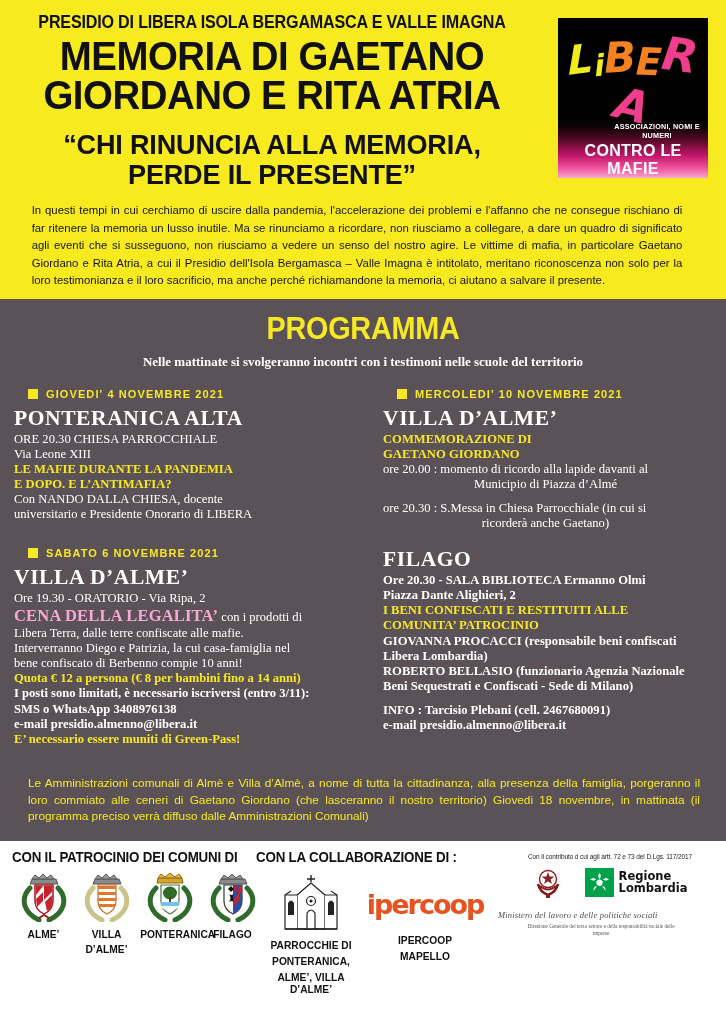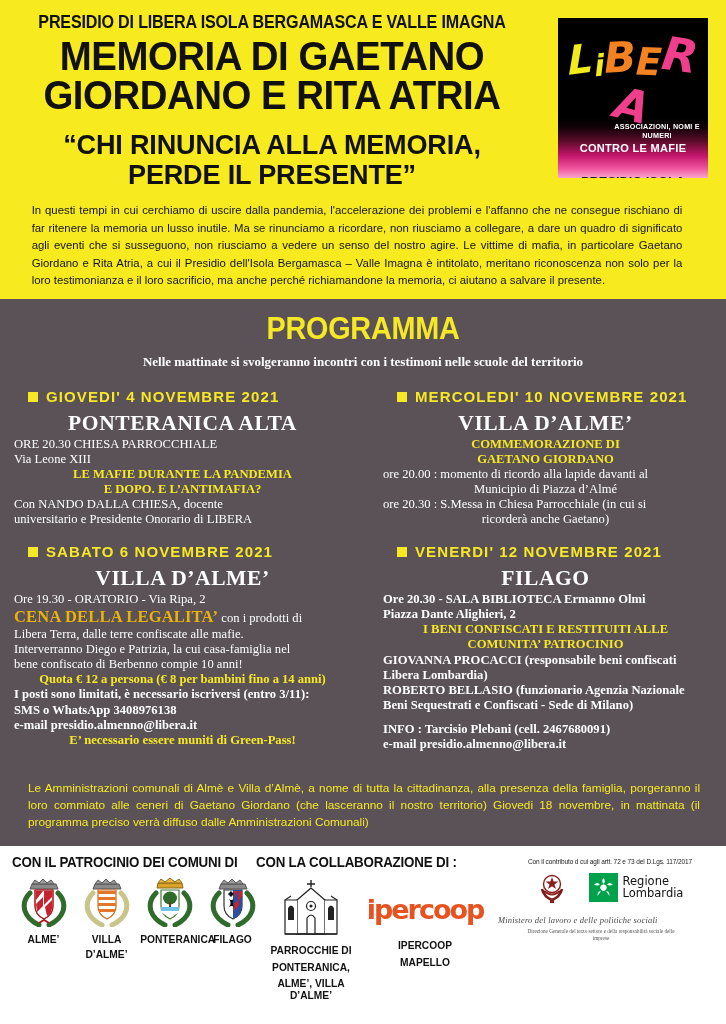--- a/index.html
+++ b/index.html
@@ -102,21 +102,21 @@
     color: #fff;
     font-size: 7.2px;
     font-weight: bold;
     letter-spacing: 0.2px;
     margin-top: 12px;
     padding-left: 48px;
   }
   .libera-sub2 {
     text-align: center;
     color: #fff;
-    font-size: 11px;
+    font-size: 16px;
     font-weight: bold;
     letter-spacing: 0.3px;
     margin-top: 2px;
   }
   .libera-foot1 {
     text-align: center;
     color: #1a1a1a;
     font-size: 13px;
     font-weight: bold;
     margin-top: 20px;
@@ -182,47 +182,46 @@
   .bullet {
     width: 10px;
     height: 10px;
     background: #f7e825;
     flex: 0 0 auto;
   }
   .date-text {
     color: #f7e825;
     font-family: "Liberation Sans Narrow", "Liberation Sans", sans-serif;
     font-weight: bold;
-    font-size: 15px;
+    font-size: 11px;
     letter-spacing: 1.1px;
   }
   .place {
     color: #ffffff;
     font-family: "Liberation Serif", serif;
     font-weight: bold;
     font-size: 21.5px;
     letter-spacing: 0.6px;
     line-height: 1.15;
     margin-bottom: 1px;
-    text-align: center;
   }
   .ev-line {
     font-family: "Liberation Serif", serif;
     font-size: 12.6px;
     line-height: 1.2;
     color: #ffffff;
   }
-  .ev-line.yellow { color: #f7e825; font-weight: bold; text-align: center; }
+  .ev-line.yellow { color: #f7e825; font-weight: bold; }
   .ev-line.white-b { color: #ffffff; font-weight: bold; }
   .ev-line.center { text-align: center; }
   .ev-line.spacer { height: 9px; }
-  .ev-line.gap-top { }
+  .ev-line.gap-top { margin-top: 9px; }
   .ev-line .inl-white { color: #ffffff; font-weight: normal; }
   .big-yellow {
-    color: #eab308;
+    color: #f9a8d4;
     font-family: "Liberation Serif", serif;
     font-weight: bold;
     font-size: 16.5px;
     letter-spacing: 0.2px;
   }
 
   .closing {
     font-family: "Liberation Sans Narrow", "Liberation Sans", sans-serif;
     color: #f7e825;
     font-size: 11.8px;
@@ -315,21 +314,21 @@
     gap: 5px;
   }
   .regione-sq {
     width: 29px; height: 29px;
     background: #00a14b;
     position: relative;
   }
   .regione-txt {
     font-family: "DejaVu Sans", sans-serif;
     font-size: 11.5px;
-    font-weight: normal;
+    font-weight: bold;
     line-height: 1.08;
     color: #111;
   }
   .min-script {
     font-family: "Liberation Serif", serif;
     font-style: italic;
     font-size: 8.5px;
     color: #4a4a4a;
     margin-top: 12px;
     padding-left: 0px;
@@ -424,24 +423,20 @@
         <div class="ev-line">Interverranno Diego e Patrizia, la cui casa-famiglia nel</div>
         <div class="ev-line">bene confiscato di Berbenno compie 10 anni!</div>
         <div class="ev-line yellow">Quota € 12 a persona (€ 8 per bambini fino a 14 anni)</div>
         <div class="ev-line white-b">I posti sono limitati, è necessario iscriversi (entro 3/11):</div>
         <div class="ev-line white-b">SMS o WhatsApp  3408976138</div>
         <div class="ev-line white-b">e-mail presidio.almenno@libera.it</div>
         <div class="ev-line yellow">E’ necessario essere muniti di Green-Pass!</div>
       </div>
 
       <div class="cell right cell-lower">
-        <div class="date-line">
-          <div class="bullet"></div>
-          <div class="date-text">VENERDI' 12 NOVEMBRE 2021</div>
-        </div>
         <div class="place">FILAGO</div>
         <div class="ev-line white-b">Ore 20.30 - SALA BIBLIOTECA Ermanno Olmi</div>
         <div class="ev-line white-b">Piazza Dante Alighieri, 2</div>
         <div class="ev-line yellow">I BENI CONFISCATI E RESTITUITI ALLE</div>
         <div class="ev-line yellow">COMUNITA’ PATROCINIO</div>
         <div class="ev-line white-b">GIOVANNA PROCACCI (responsabile beni confiscati</div>
         <div class="ev-line white-b">Libera Lombardia)</div>
         <div class="ev-line white-b">ROBERTO BELLASIO (funzionario Agenzia Nazionale</div>
         <div class="ev-line white-b">Beni Sequestrati e Confiscati - Sede di Milano)</div>
         <div class="ev-line spacer"></div>

